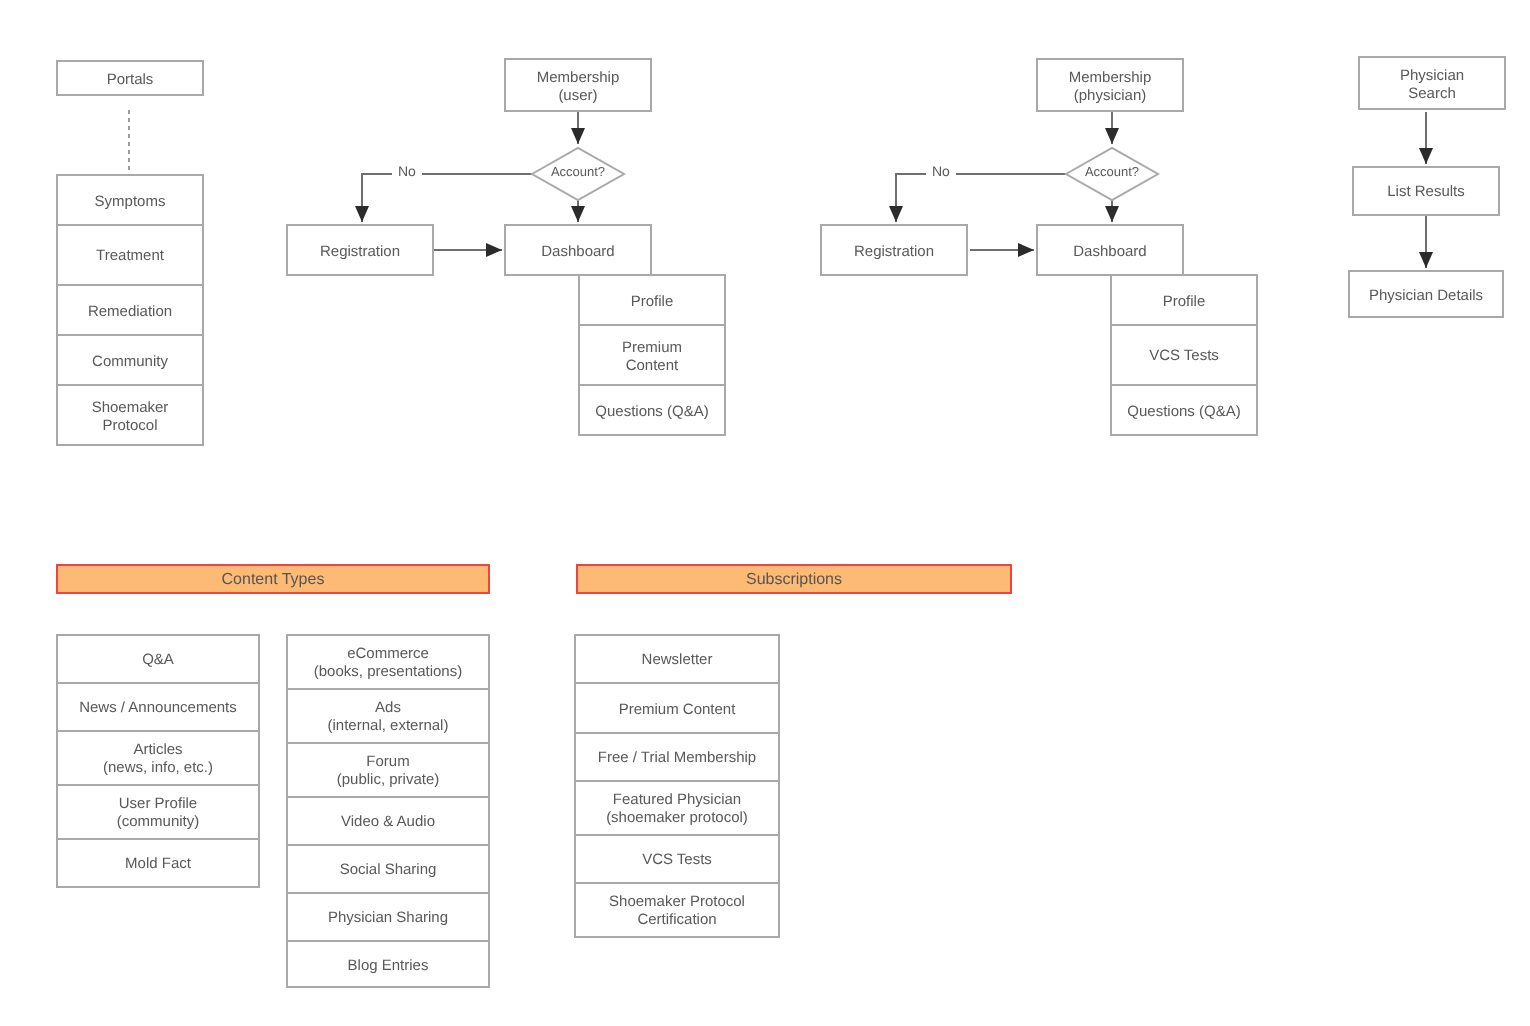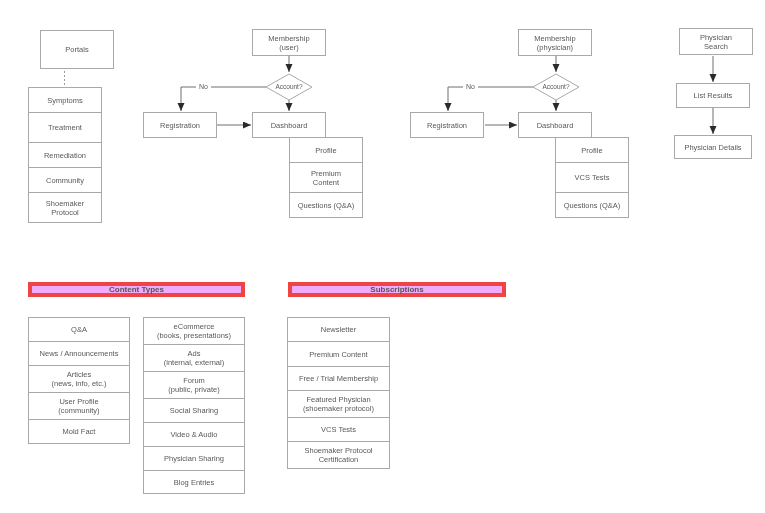--- a/index.html
+++ b/index.html
@@ -12,23 +12,23 @@
     position:absolute; background:#ffffff; border:1px solid #a9a9a9;
     display:flex; align-items:center; justify-content:center; text-align:center;
     font-size:7.5px; line-height:9px; white-space:pre-line; box-sizing:border-box;
     padding:1px 2px;
   }
   .stack { position:absolute; }
   .stack .box { position:relative; left:0; top:0; width:100%; }
   .stack .box + .box { margin-top:-1px; }
   .h24{height:24px}.h25{height:25px}.h26{height:26px}.h27{height:31px}.h28{height:28px}
   .hdr {
-    position:absolute; background:#f0abfc; border:4px solid #ef4444;
+    position:absolute; background:#fdba74; border:1px solid #ef4444;
     display:flex; align-items:center; justify-content:center;
-    font-size:8px; color:#555555; box-sizing:border-box;font-weight:bold;
+    font-size:8px; color:#555555; box-sizing:border-box;
   }
   .decision-label {
     position:absolute; font-size:6.5px; line-height:8px; color:#595959;
     display:flex; align-items:center; justify-content:center; text-align:center;
   }
   .no-label {
     position:absolute; font-size:7px; line-height:9px; color:#595959;
     background:#ffffff; padding:0 3px;
   }
 </style>
@@ -55,21 +55,21 @@
     <line x1="556" y1="56" x2="556" y2="72" stroke="#6e6e6e" stroke-width="1" marker-end="url(#arw)"></line>
     <line x1="556" y1="100" x2="556" y2="111" stroke="#6e6e6e" stroke-width="1" marker-end="url(#arw)"></line>
     <path d="M533,87 L448,87 L448,111" fill="none" stroke="#6e6e6e" stroke-width="1" marker-end="url(#arw)"></path>
     <line x1="485" y1="125" x2="517" y2="125" stroke="#6e6e6e" stroke-width="1" marker-end="url(#arw)"></line>
     <polygon points="533,87 556,74 579,87 556,100" fill="#ffffff" stroke="#a9a9a9" stroke-width="1"></polygon>
 
     <line x1="713" y1="56" x2="713" y2="82" stroke="#6e6e6e" stroke-width="1" marker-end="url(#arw)"></line>
     <line x1="713" y1="108" x2="713" y2="134" stroke="#6e6e6e" stroke-width="1" marker-end="url(#arw)"></line>
   </svg>
 
-  <div class="box" style="left:40px;top:30px;width:74px;height:39px">Portals</div>
+  <div class="box" style="left:28px;top:30px;width:74px;height:18px">Portals</div>
   <div class="stack" style="left:28px;top:87px;width:74px">
     <div class="box h26">Symptoms</div>
     <div class="box h27">Treatment</div>
     <div class="box h26">Remediation</div>
     <div class="box h26">Community</div>
     <div class="box h27">Shoemaker
 Protocol</div>
   </div>
 
   <div class="box" style="left:252px;top:29px;width:74px;height:27px">Membership
@@ -112,22 +112,22 @@
 (community)</div>
     <div class="box h25">Mold Fact</div>
   </div>
   <div class="stack" style="left:143px;top:317px;width:102px">
     <div class="box h28">eCommerce
 (books, presentations)</div>
     <div class="box h28">Ads
 (internal, external)</div>
     <div class="box h28">Forum
 (public, private)</div>
+    <div class="box h25">Video &amp; Audio</div>
     <div class="box h25">Social Sharing</div>
-    <div class="box h25">Video &amp; Audio</div>
     <div class="box h25">Physician Sharing</div>
     <div class="box h24">Blog Entries</div>
   </div>
 
   <div class="hdr" style="left:288px;top:282px;width:218px;height:15px">Subscriptions</div>
   <div class="stack" style="left:287px;top:317px;width:103px">
     <div class="box h25">Newsletter</div>
     <div class="box h26">Premium Content</div>
     <div class="box h25">Free / Trial Membership</div>
     <div class="box h28">Featured Physician

